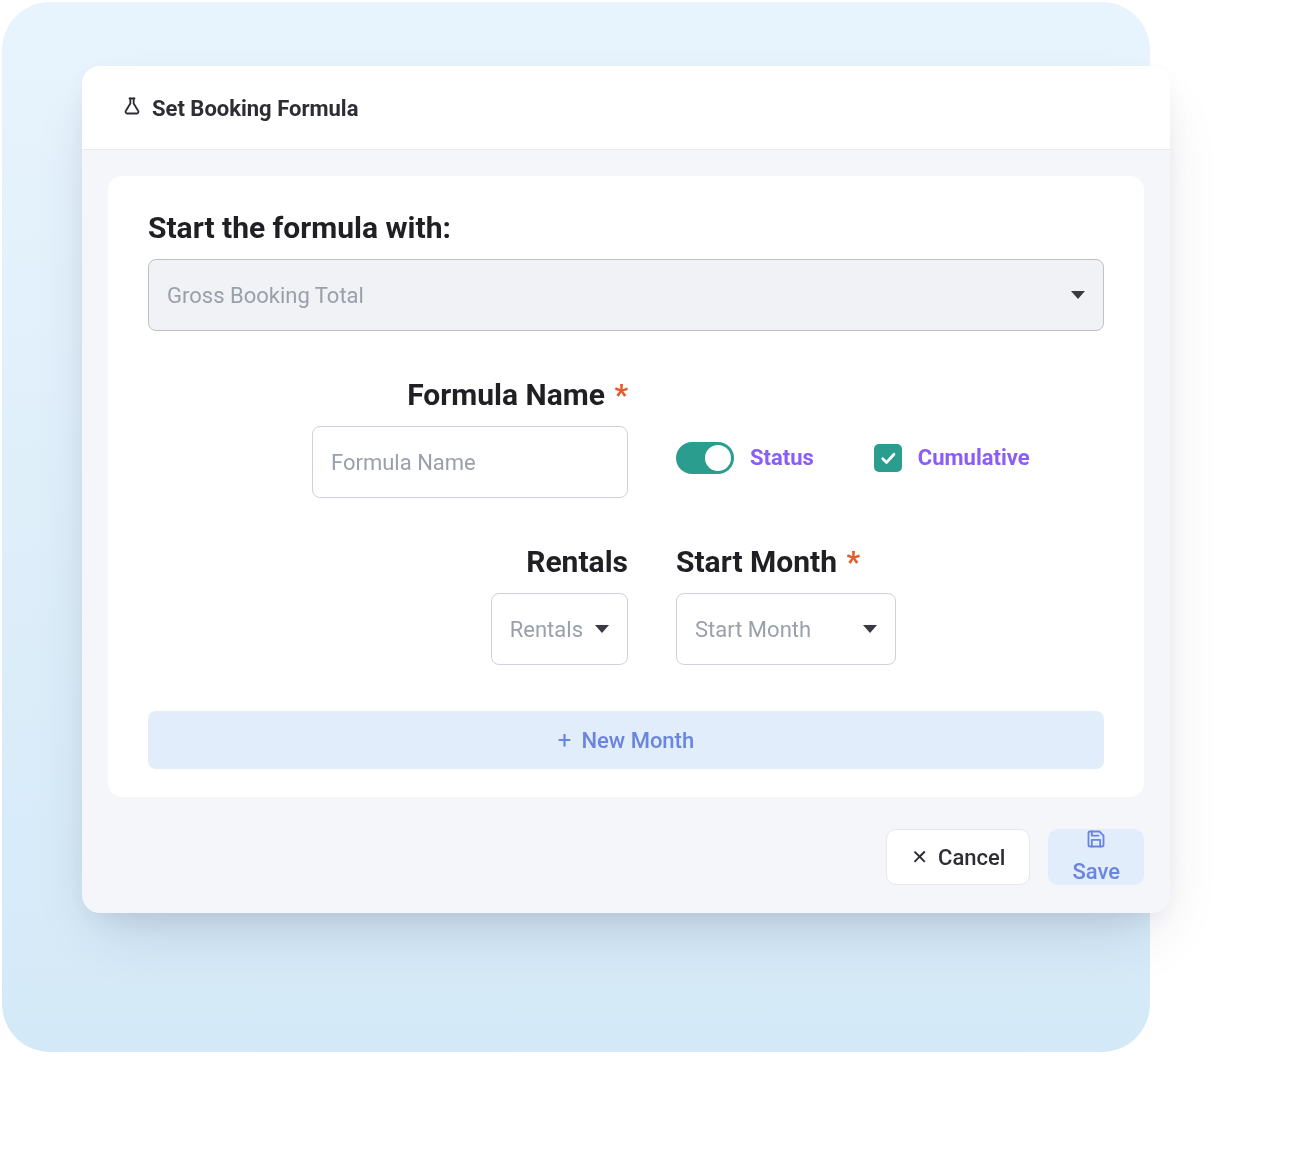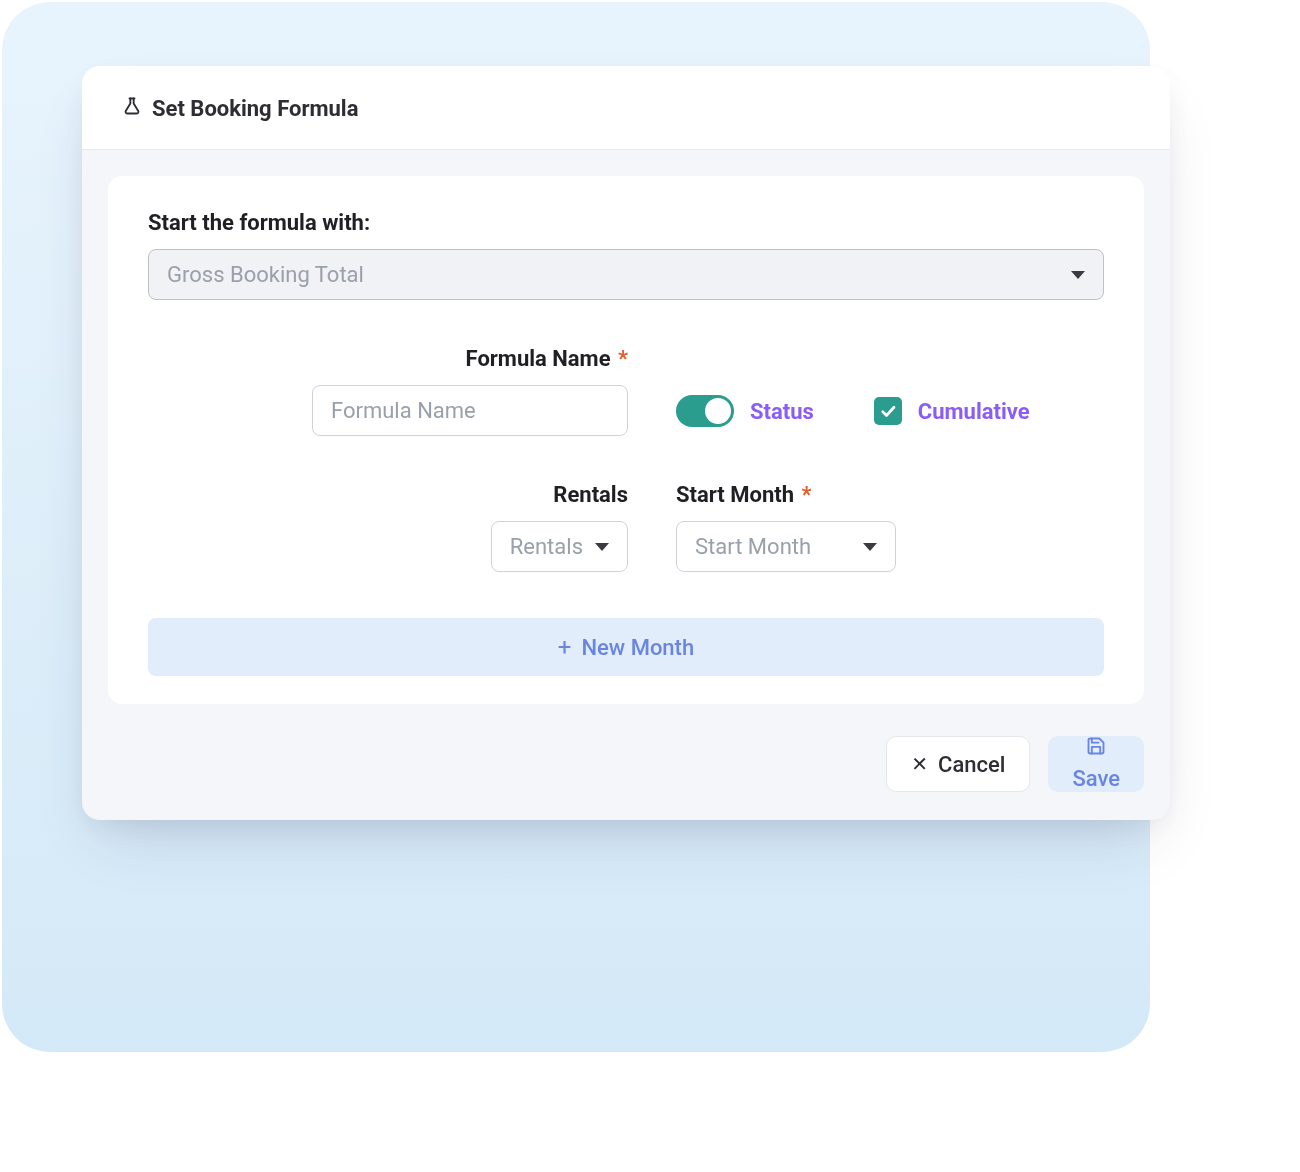--- a/index.html
+++ b/index.html
@@ -56,27 +56,27 @@
     padding: 34px 40px 28px 40px;
   }
   .row {
     display: flex;
     gap: 48px;
     margin-bottom: 46px;
   }
   .row:last-of-type { margin-bottom: 28px; }
   .field { display: flex; flex-direction: column; gap: 14px; }
   .label {
-    font-size: 22px;
+    font-size: 30px;
     font-weight: 700;
     color: #1f1f24;
   }
   .required { color: #e55a2b; font-weight: 700; margin-left: 2px; }
   .select, .input {
-    height: 51px;
+    height: 72px;
     border: 1px solid #cfd2da;
     border-radius: 8px;
     padding: 0 18px;
     font-size: 22px;
     color: #9aa0ab;
     background: #ffffff;
     display: flex;
     align-items: center;
     justify-content: space-between;
     cursor: pointer;

